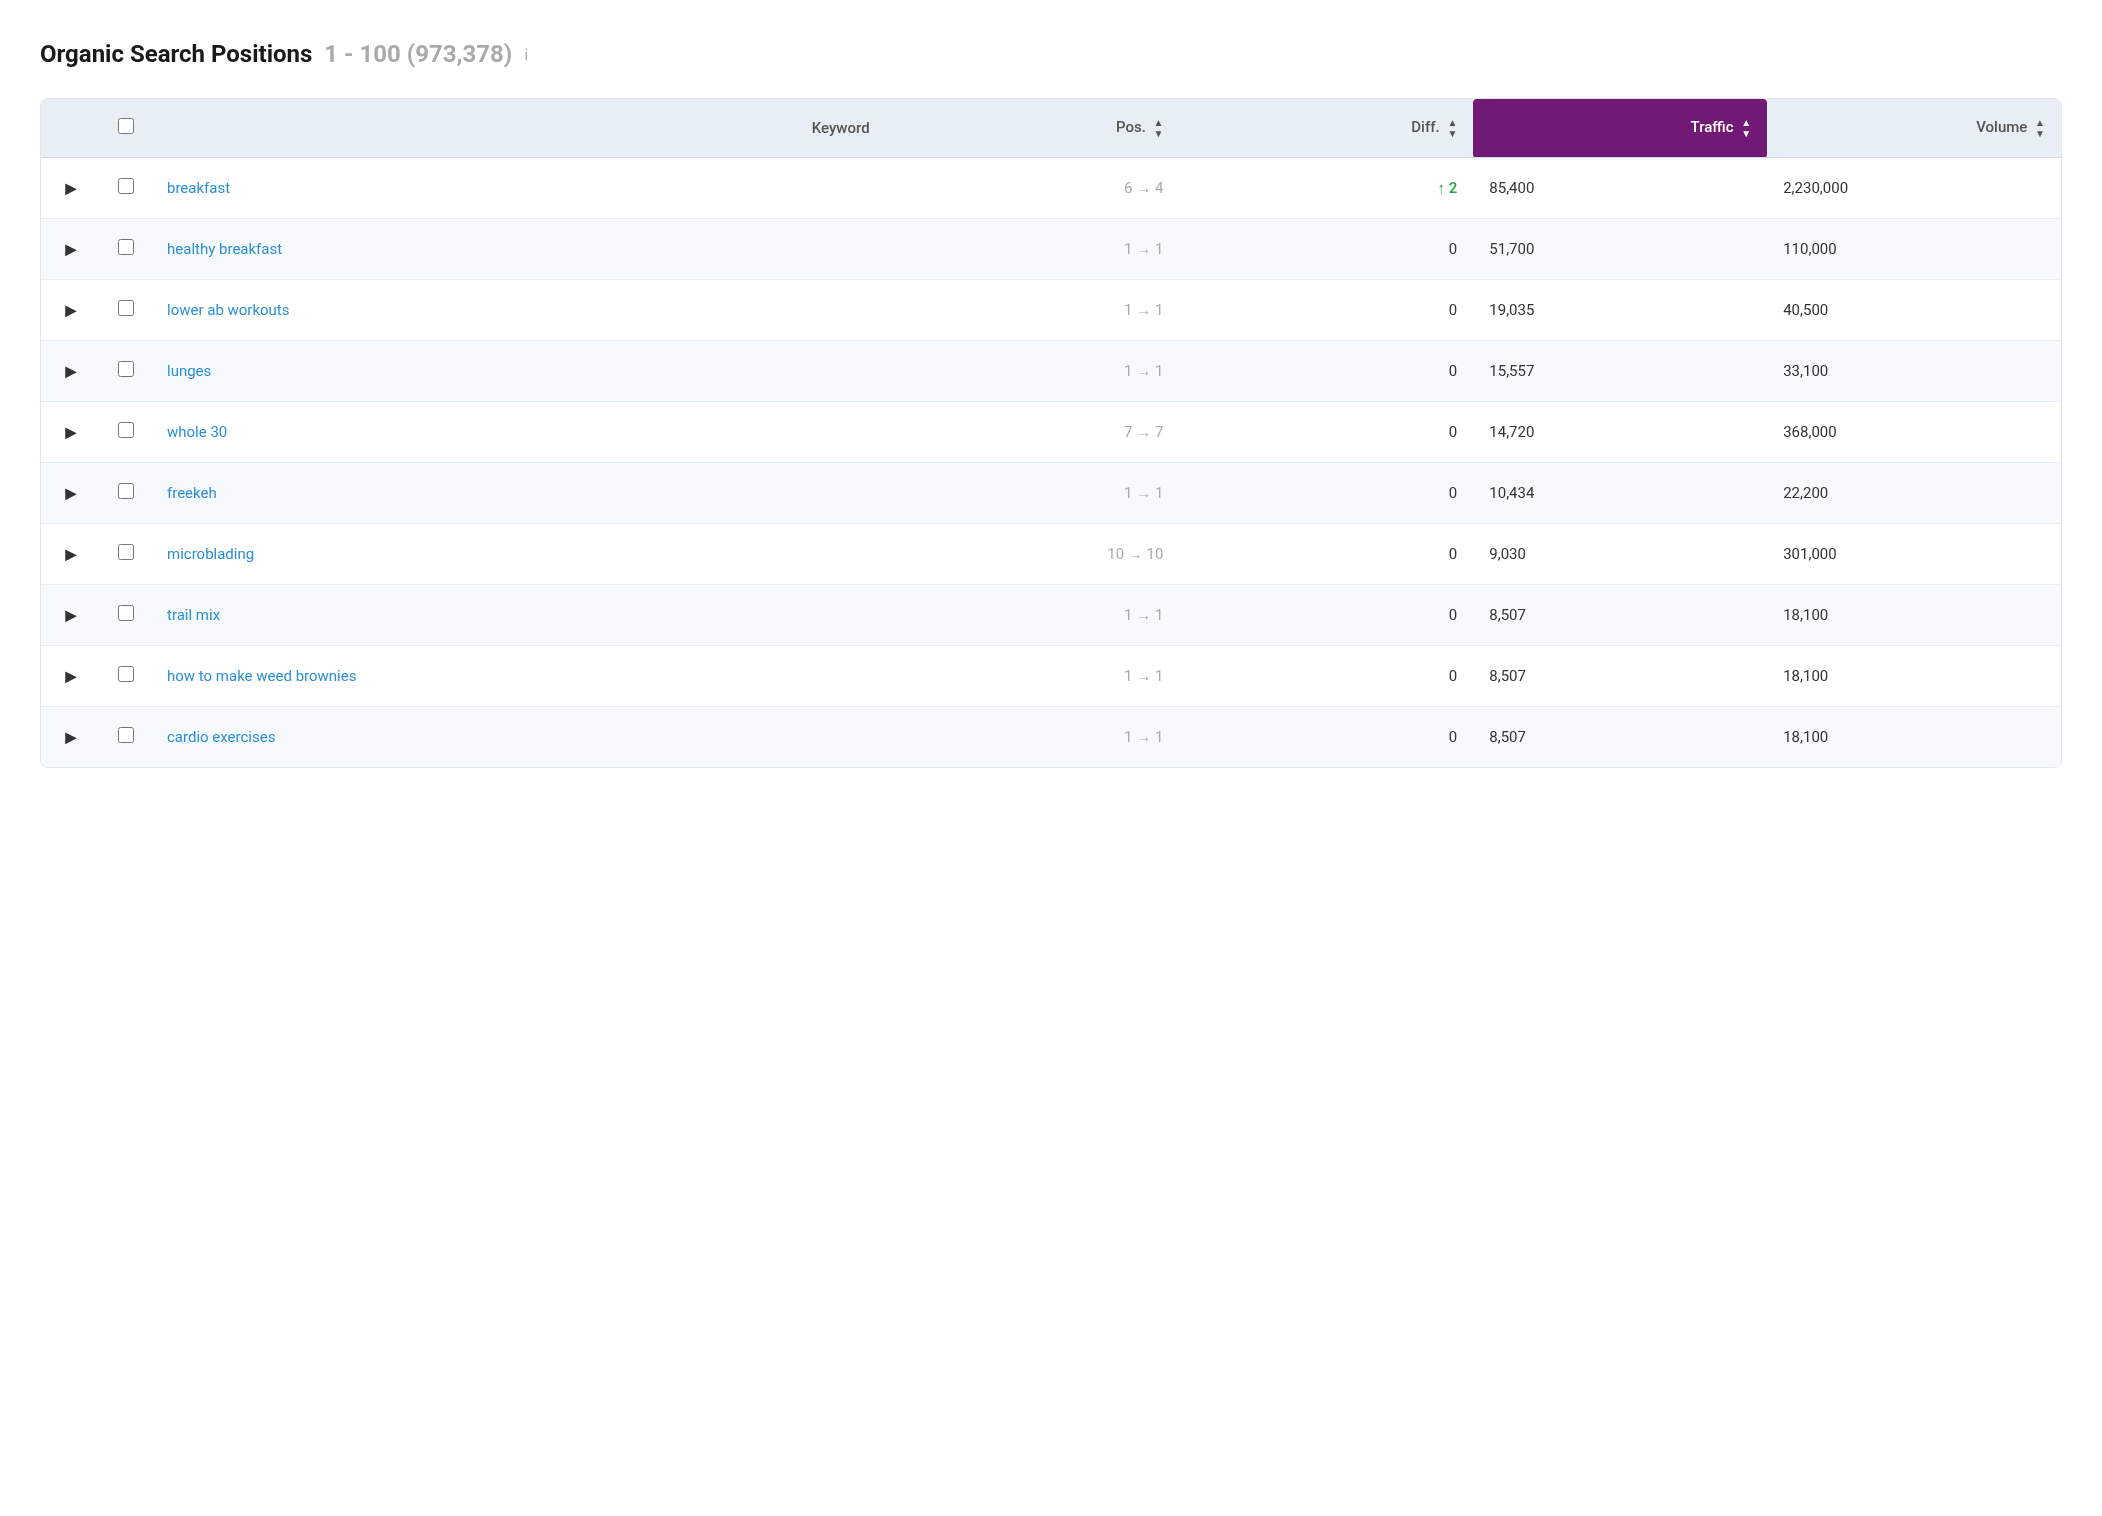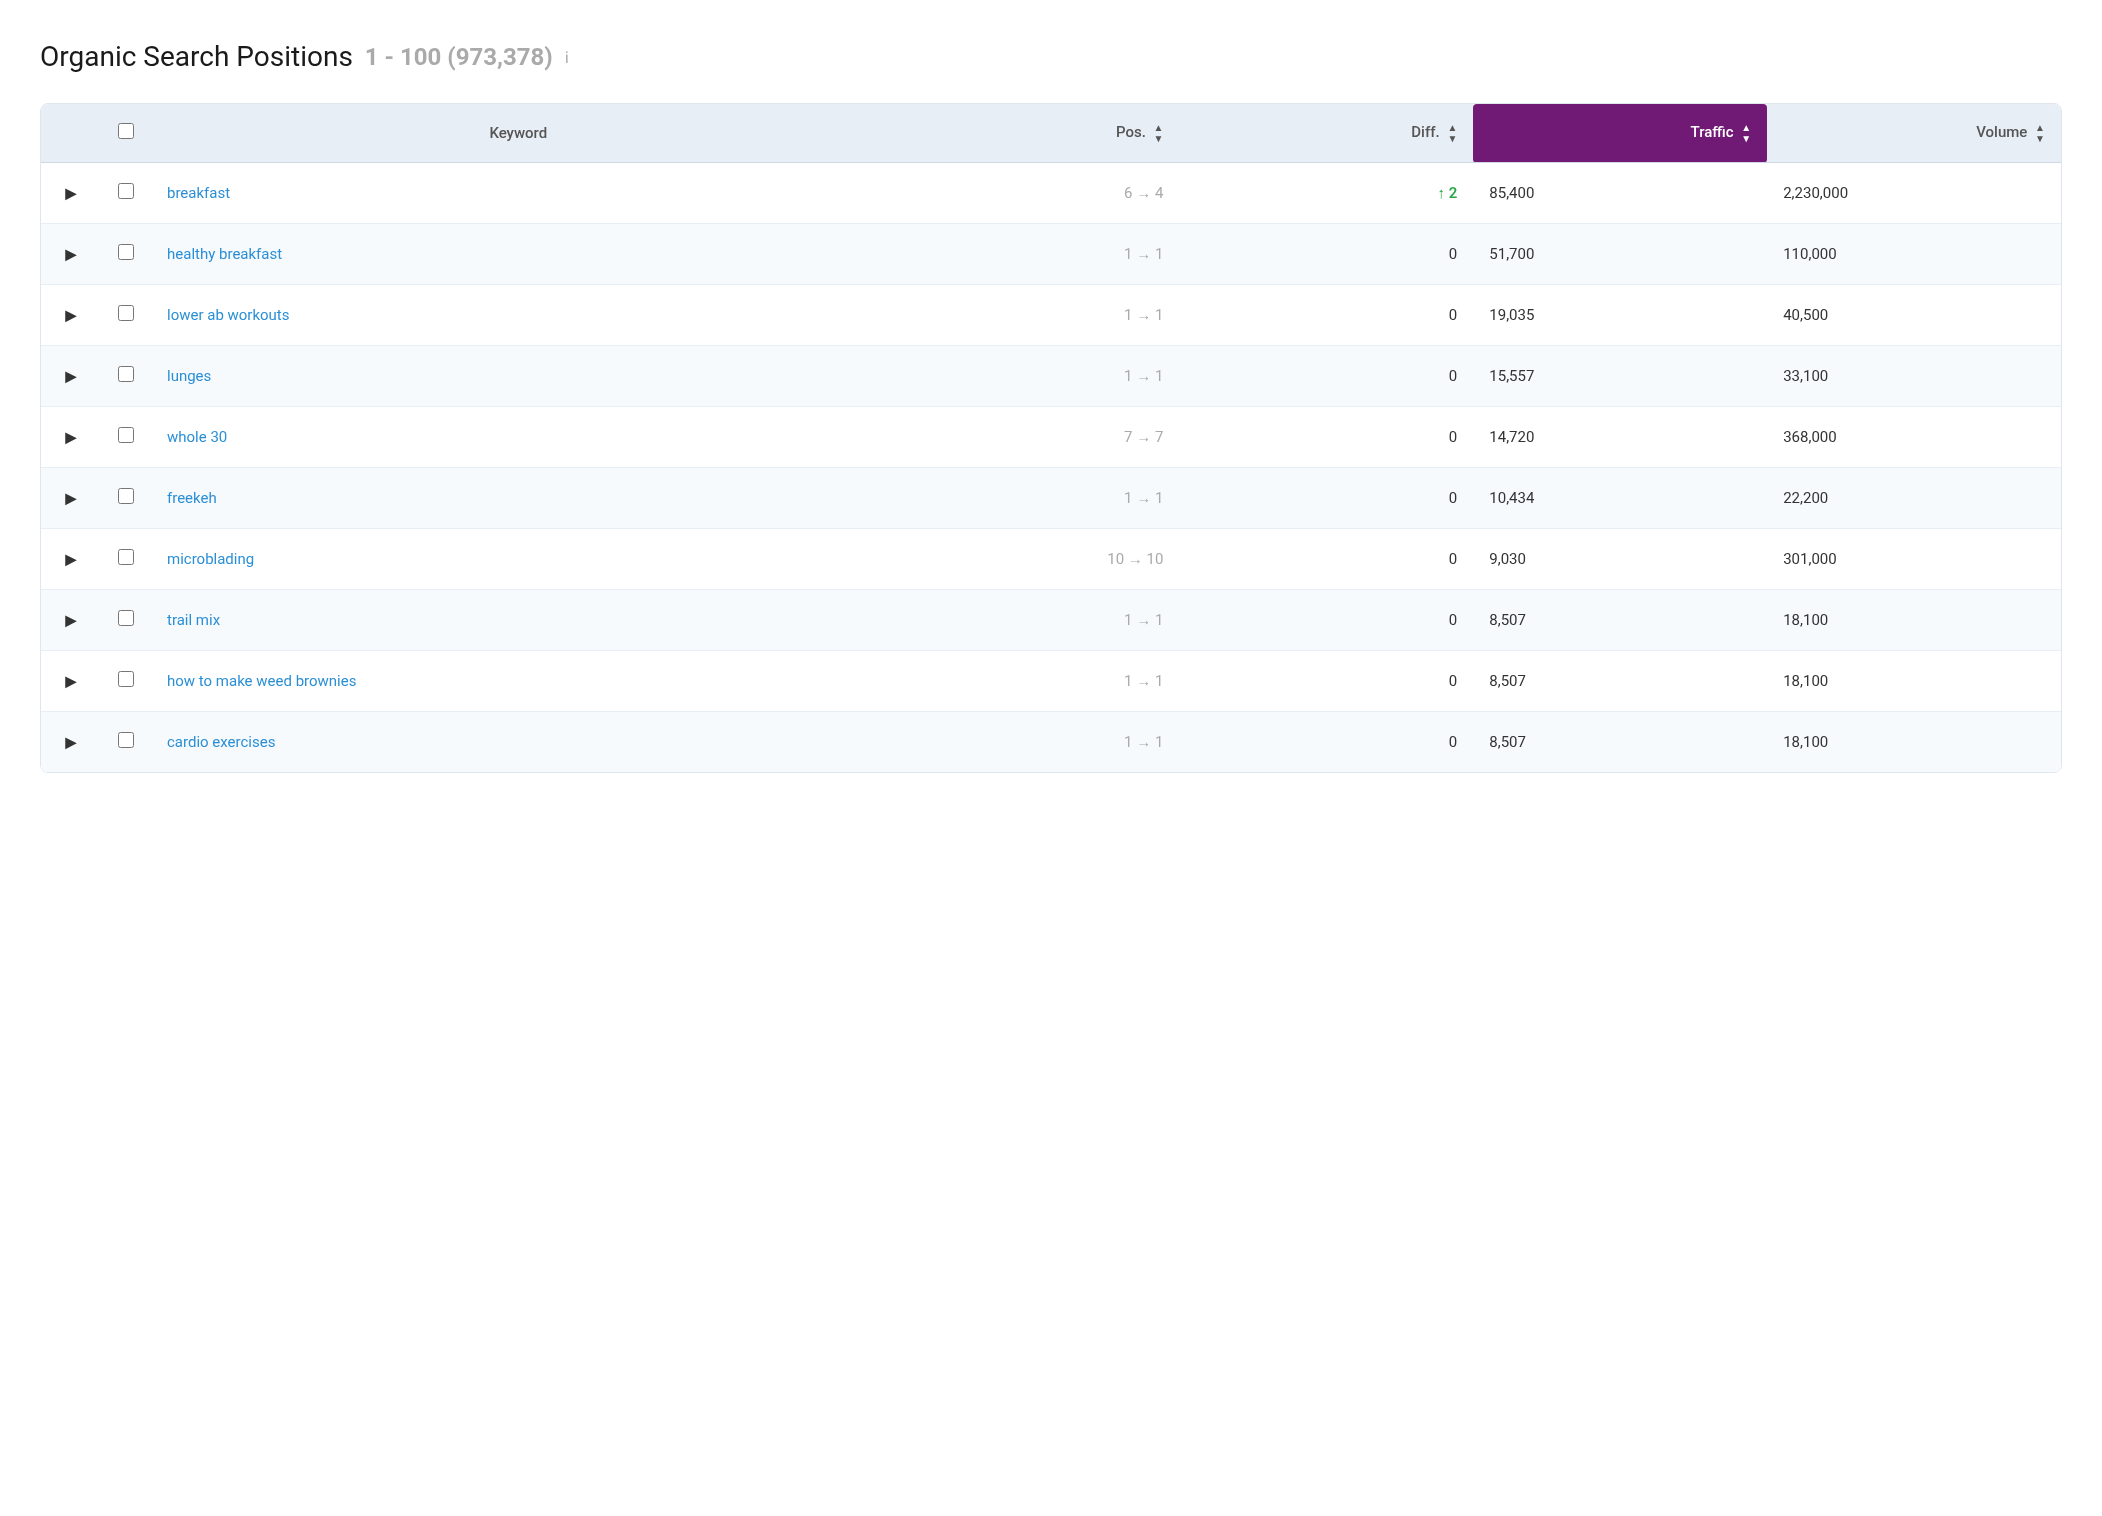--- a/index.html
+++ b/index.html
@@ -16,22 +16,22 @@
     }
 
     .page-header {
       display: flex;
       align-items: center;
       gap: 12px;
       margin-bottom: 30px;
     }
 
     .page-title {
-      font-size: 28px;
-      font-weight: 400;
+      font-size: 24px;
+      font-weight: 700;
       color: #1a1a1a;
     }
 
     .page-subtitle {
       font-size: 24px;
       font-weight: 700;
       color: #aaa;
     }
 
     .info-icon {
@@ -52,21 +52,21 @@
       border-collapse: collapse;
       background: #fff;
     }
 
     thead tr {
       background: #e8eef5;
     }
 
     thead th {
       padding: 18px 16px;
-      text-align: center;
+      text-align: right;
       font-size: 15px;
       font-weight: 500;
       color: #555;
       border-bottom: 1px solid #d0dae6;
       white-space: nowrap;
     }
 
     thead th.col-expand {
       width: 60px;
     }

